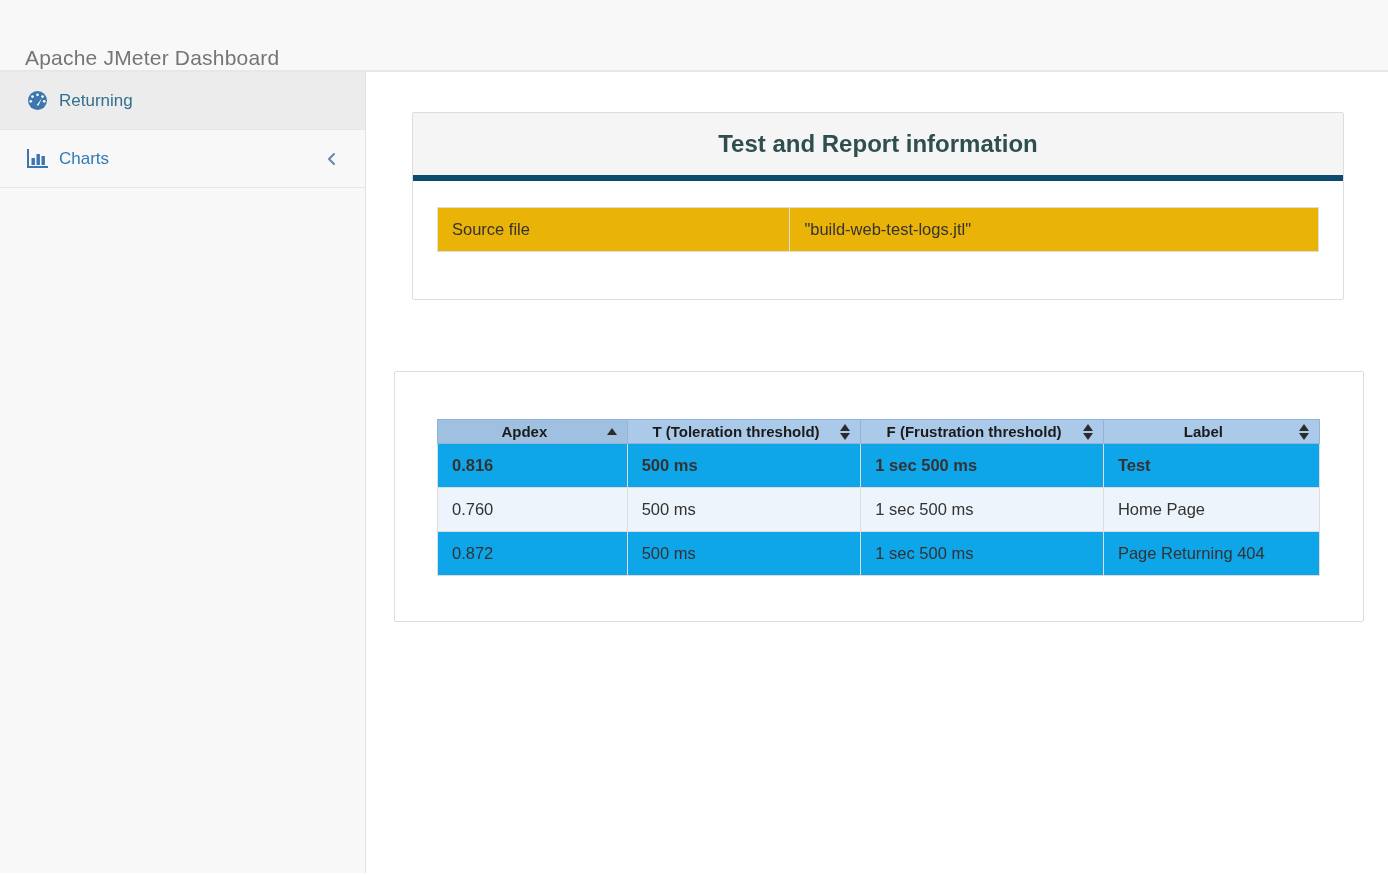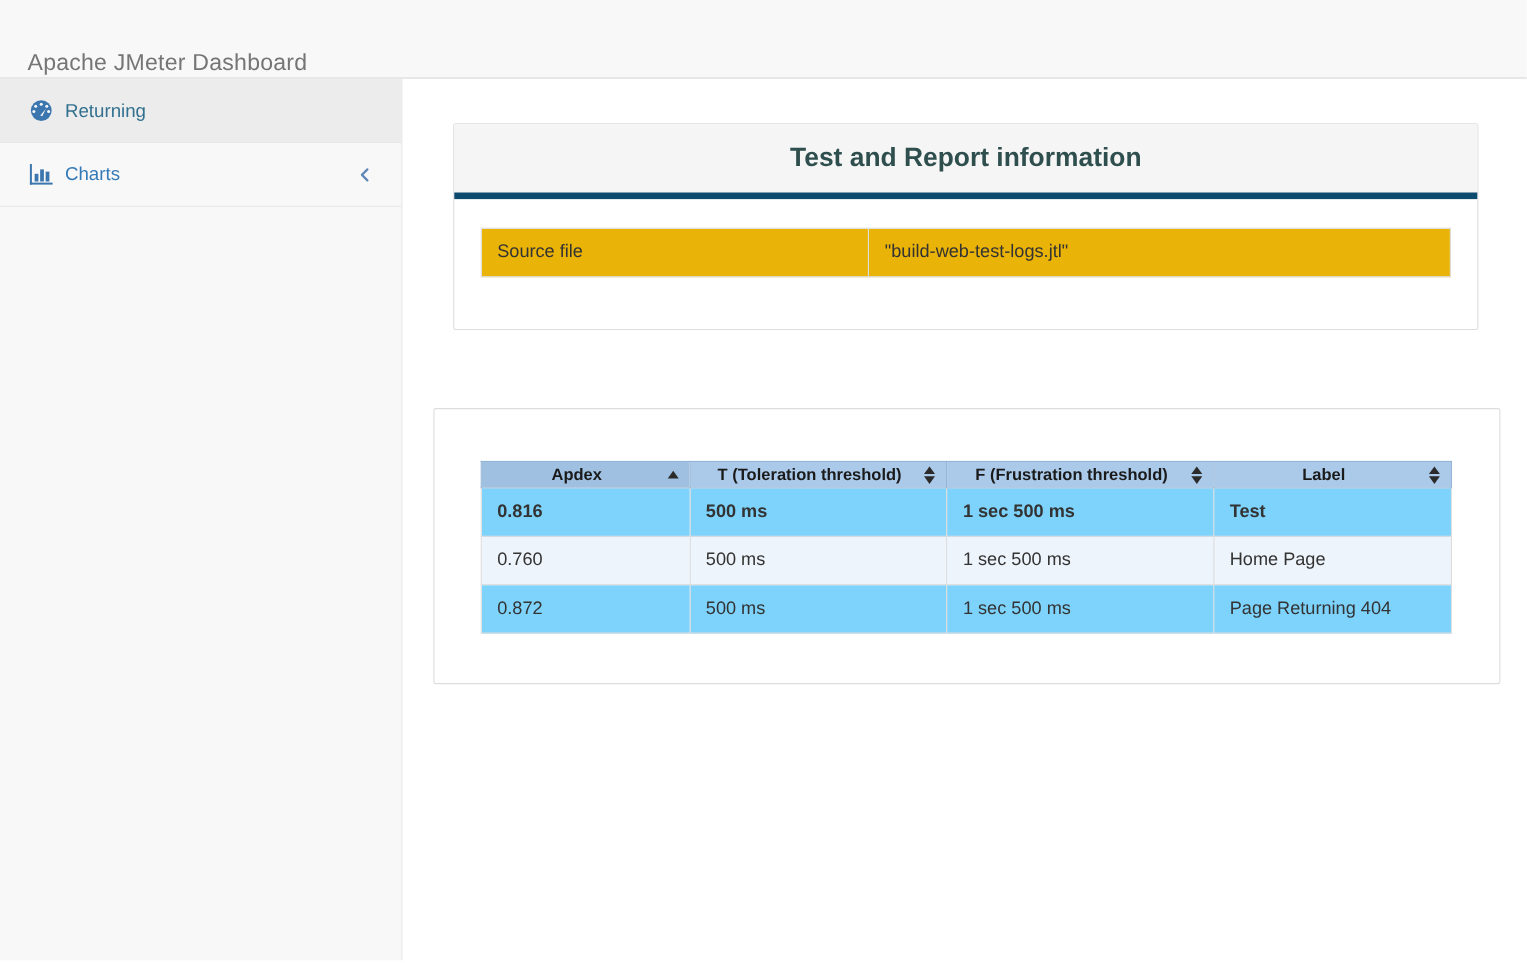--- a/index.html
+++ b/index.html
@@ -102,21 +102,21 @@
     font-weight: bold;
     color: #1a1a1a;
     text-align: center;
     cursor: pointer;
     position: relative;
   }
   table.apdex-table th.sorted { background: #9fc0e0; }
   table.apdex-table td {
     border: 1px solid #ddd;
     padding: 12px 14px;
-    background: #7dd3fc;
+    background: #0ea5e9;
     text-align: left;
   }
   table.apdex-table tr.total td { font-weight: bold; }
   table.apdex-table tr.striped td { background: #eef4fb; }
 
   .col-apdex { width: 21.5%; }
   .col-t { width: 26.5%; }
   .col-f { width: 27.5%; }
   .col-label { width: 24.5%; }
 

